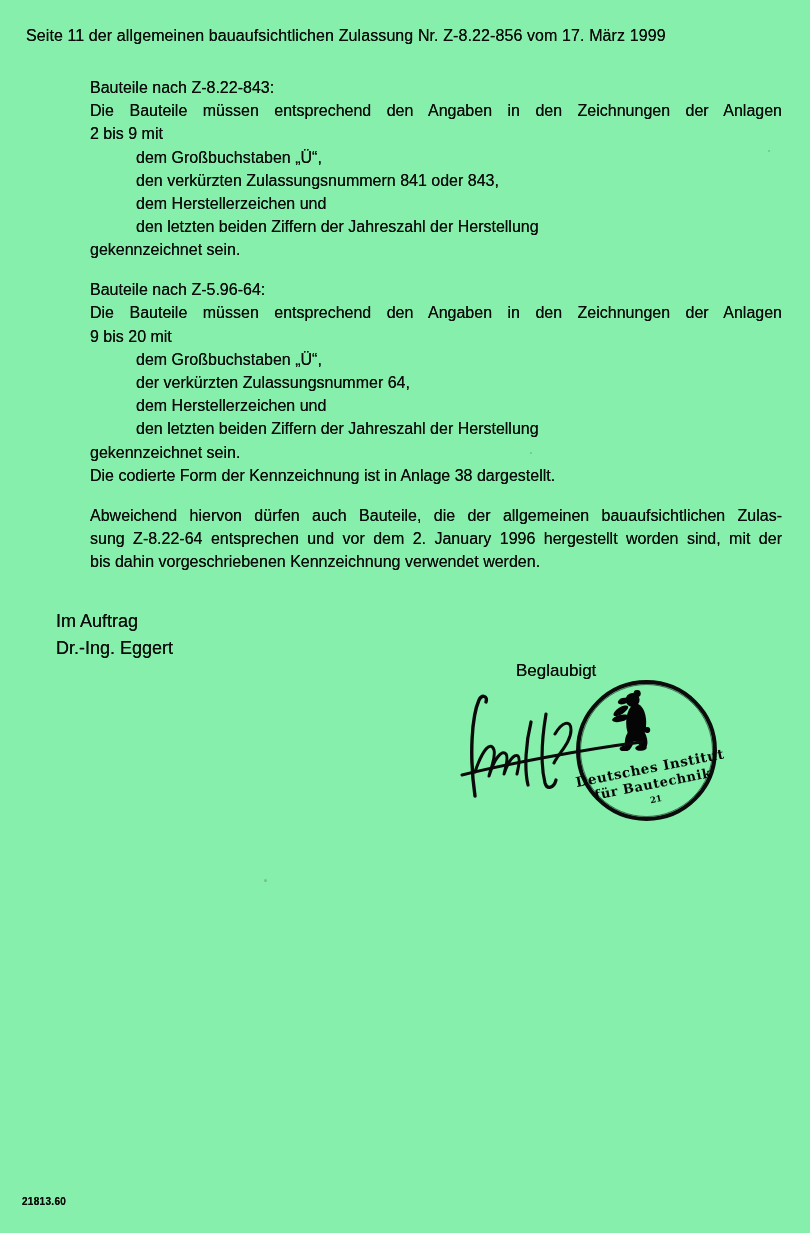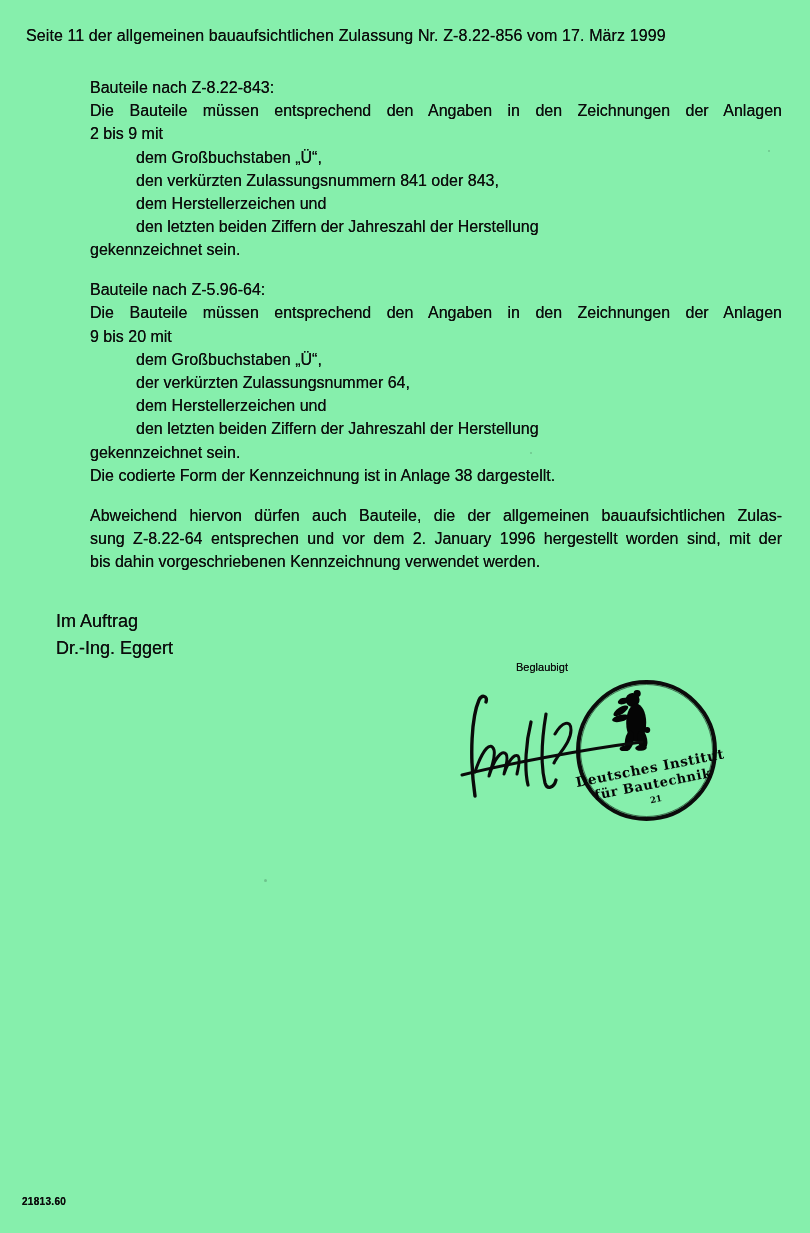--- a/index.html
+++ b/index.html
@@ -18,21 +18,21 @@
   .jline{ text-align:justify;text-align-last:justify; }
   .heading{ text-underline-offset:3px;text-decoration-thickness:1.4px; }
   .item{ padding-left:46px; }
   .sec2{ margin-top:16.5px; }
   .addendum{ margin-top:17px; }
   .sig-left{
     position:absolute;left:24px;top:608px;font-size:18px;margin-left:32px;
   }
   .sig-left .line{ line-height:27px; }
   .beglaubigt{
-    position:absolute;left:516px;top:661px;font-size:11px;
+    position:absolute;left:516px;top:661px;font-size:17px;
   }
   .signature-svg{
     position:absolute;left:458px;top:692px;width:190px;height:118px;z-index:3;
   }
   .stamp{
     position:absolute;left:576px;top:680px;width:141px;height:141px;
     border:4px solid #0b0b0b;border-radius:50%;box-sizing:border-box;z-index:2;background:transparent;
   }
   .stamp::before{
     content:"";position:absolute;inset:0px;border:1px solid rgba(0,0,0,.55);border-radius:50%;

